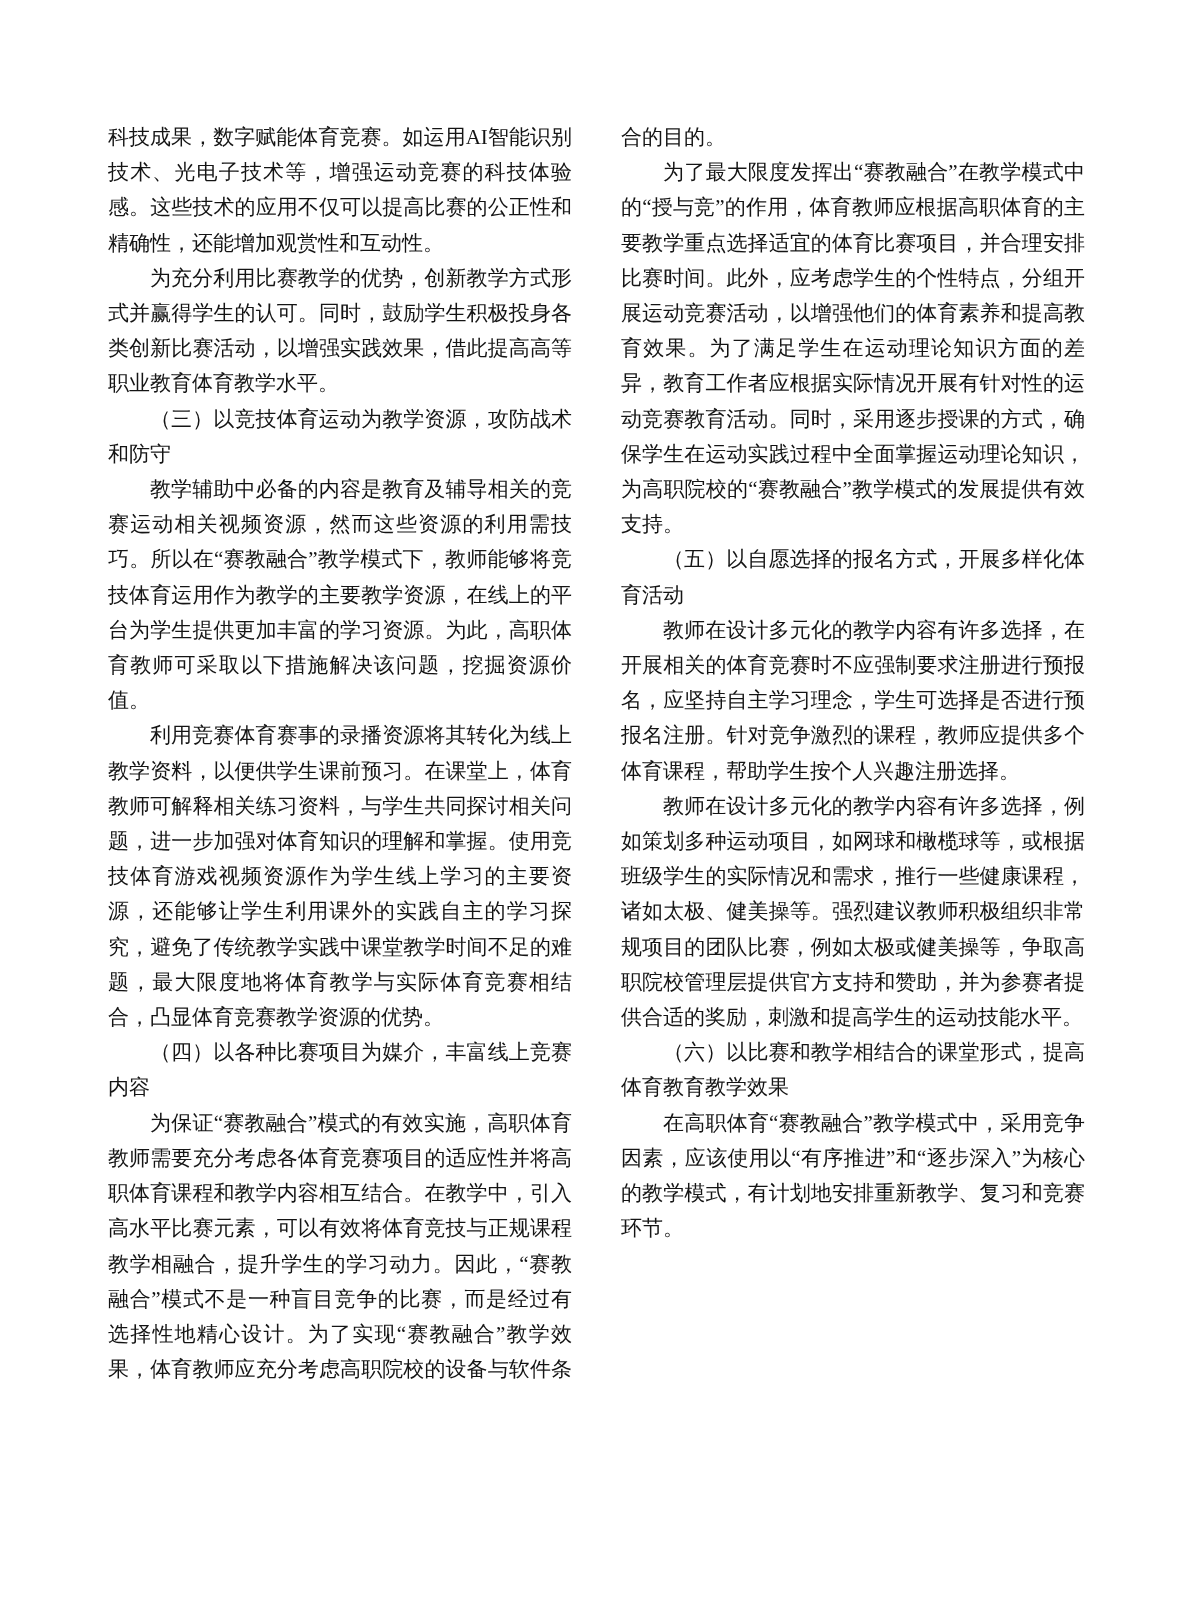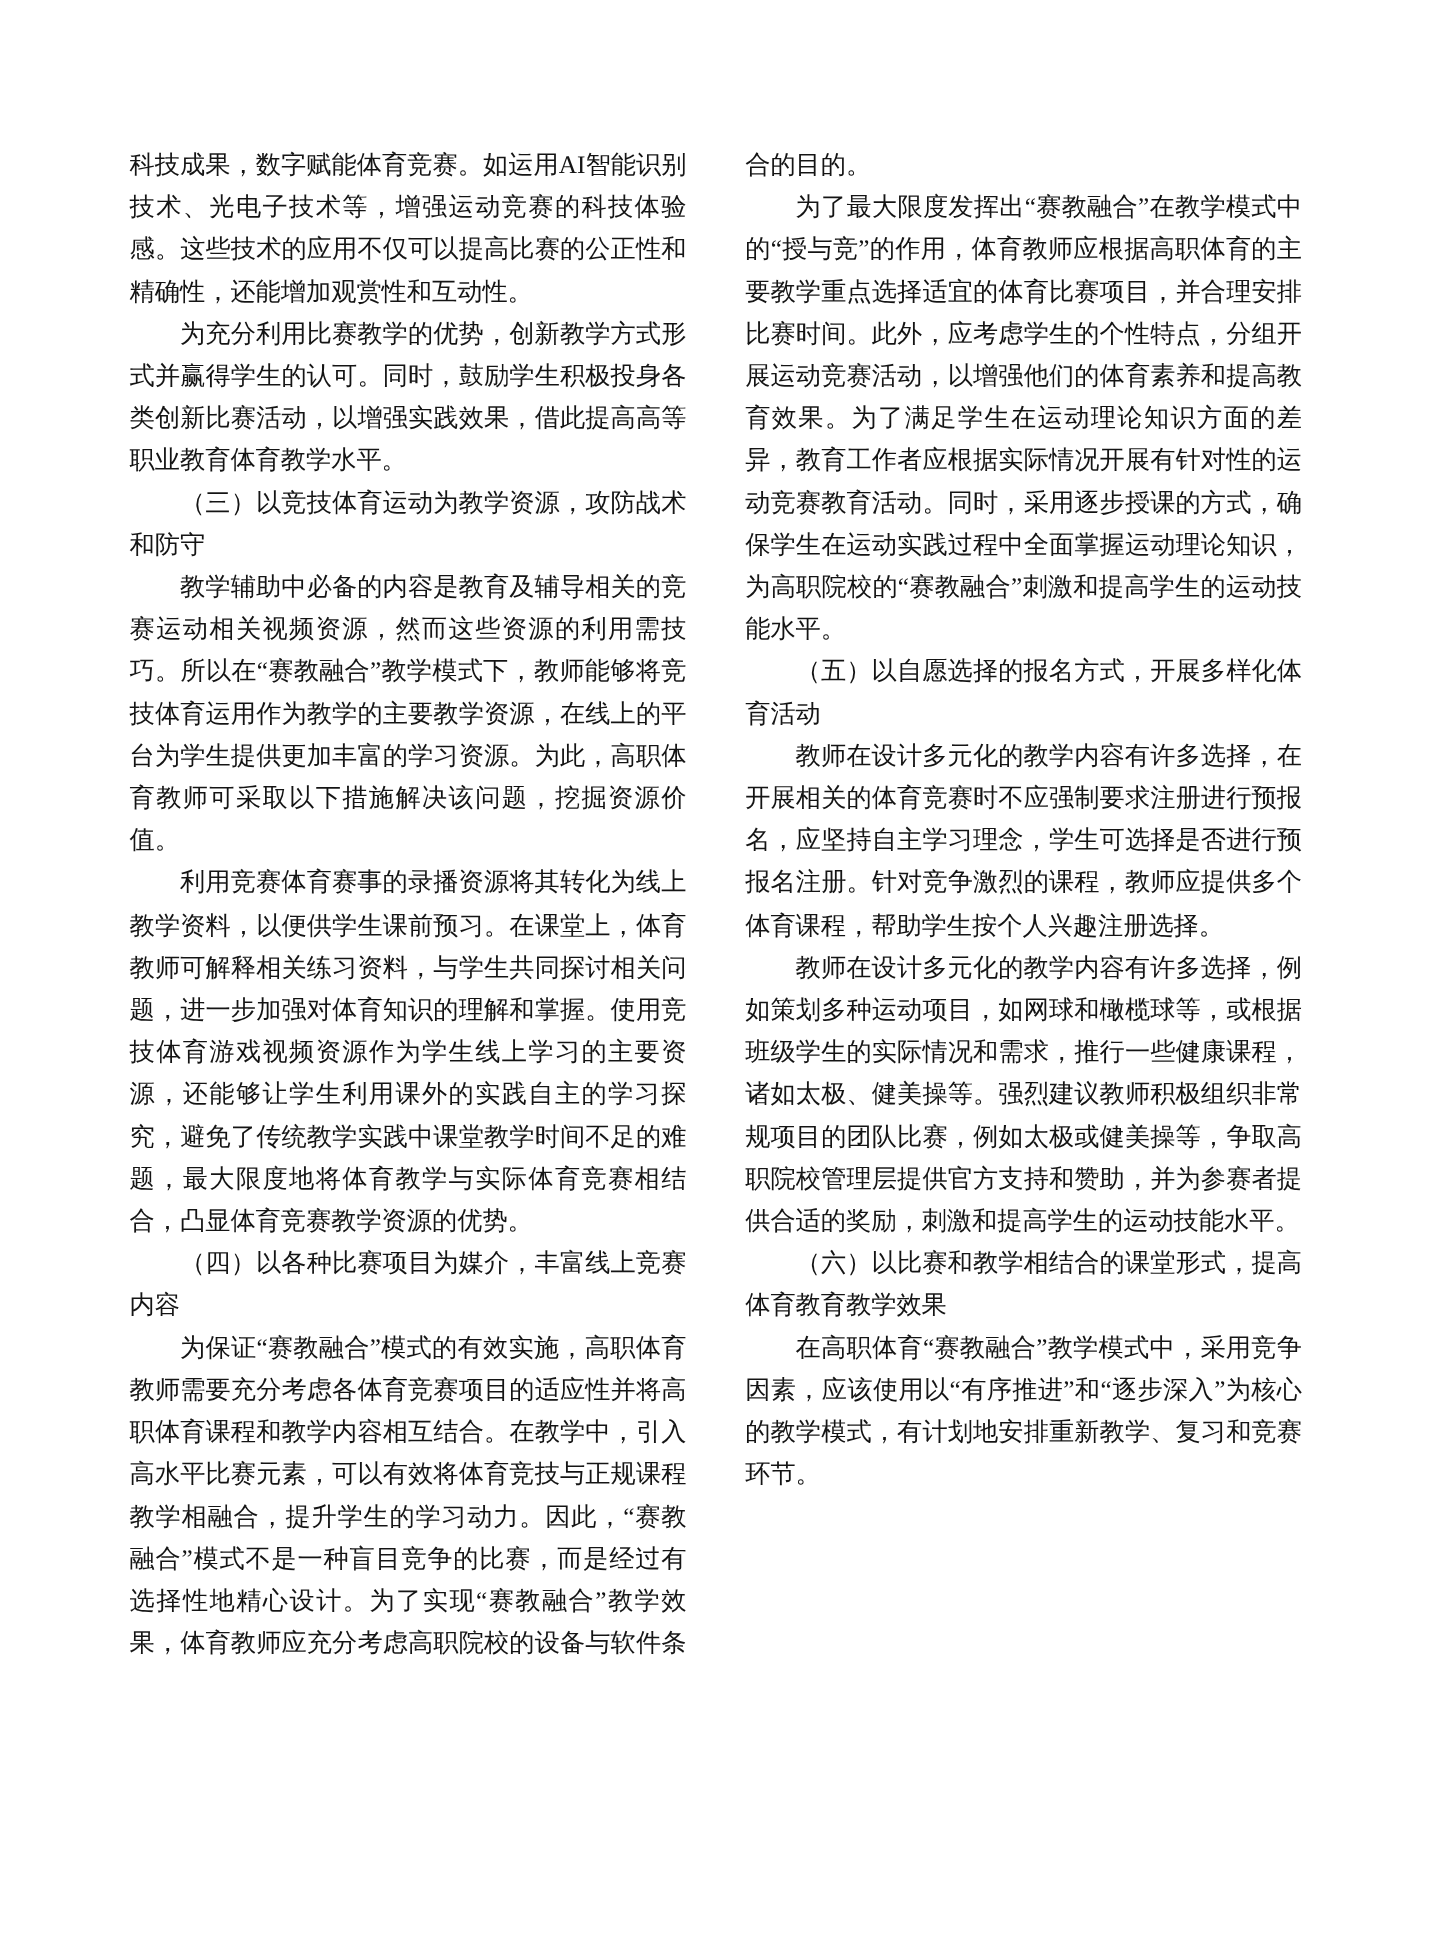--- a/index.html
+++ b/index.html
@@ -61,21 +61,21 @@
       <p>为充分利用比赛教学的优势，创新教学方式形式并赢得学生的认可。同时，鼓励学生积极投身各类创新比赛活动，以增强实践效果，借此提高高等职业教育体育教学水平。</p>
       <p>（三）以竞技体育运动为教学资源，攻防战术和防守</p>
       <p>教学辅助中必备的内容是教育及辅导相关的竞赛运动相关视频资源，然而这些资源的利用需技巧。所以在“赛教融合”教学模式下，教师能够将竞技体育运用作为教学的主要教学资源，在线上的平台为学生提供更加丰富的学习资源。为此，高职体育教师可采取以下措施解决该问题，挖掘资源价值。</p>
       <p>利用竞赛体育赛事的录播资源将其转化为线上教学资料，以便供学生课前预习。在课堂上，体育教师可解释相关练习资料，与学生共同探讨相关问题，进一步加强对体育知识的理解和掌握。使用竞技体育游戏视频资源作为学生线上学习的主要资源，还能够让学生利用课外的实践自主的学习探究，避免了传统教学实践中课堂教学时间不足的难题，最大限度地将体育教学与实际体育竞赛相结合，凸显体育竞赛教学资源的优势。</p>
       <p>（四）以各种比赛项目为媒介，丰富线上竞赛内容</p>
       <p>为保证“赛教融合”模式的有效实施，高职体育教师需要充分考虑各体育竞赛项目的适应性并将高职体育课程和教学内容相互结合。在教学中，引入高水平比赛元素，可以有效将体育竞技与正规课程教学相融合，提升学生的学习动力。因此，“赛教融合”模式不是一种盲目竞争的比赛，而是经过有选择性地精心设计。为了实现“赛教融合”教学效果，体育教师应充分考虑高职院校的设备与软件条件，有机结合赛教活动与教学要素，成为扩展赛教教学内容的合作伙伴。同时，充分发挥“赛教融合”模式的优势，达到整合教学内容与体育竞赛融</p>
     </div>
 
     <div class="col">
       <p class="no-indent">合的目的。</p>
-      <p>为了最大限度发挥出“赛教融合”在教学模式中的“授与竞”的作用，体育教师应根据高职体育的主要教学重点选择适宜的体育比赛项目，并合理安排比赛时间。此外，应考虑学生的个性特点，分组开展运动竞赛活动，以增强他们的体育素养和提高教育效果。为了满足学生在运动理论知识方面的差异，教育工作者应根据实际情况开展有针对性的运动竞赛教育活动。同时，采用逐步授课的方式，确保学生在运动实践过程中全面掌握运动理论知识，为高职院校的“赛教融合”刺激和提高学生的运动技能水平。</p>
+      <p>为了最大限度发挥出“赛教融合”在教学模式中的“授与竞”的作用，体育教师应根据高职体育的主要教学重点选择适宜的体育比赛项目，并合理安排比赛时间。此外，应考虑学生的个性特点，分组开展运动竞赛活动，以增强他们的体育素养和提高教育效果。为了满足学生在运动理论知识方面的差异，教育工作者应根据实际情况开展有针对性的运动竞赛教育活动。同时，采用逐步授课的方式，确保学生在运动实践过程中全面掌握运动理论知识，为高职院校的“赛教融合”教学模式的发展提供有效支持。</p>
       <p>（五）以自愿选择的报名方式，开展多样化体育活动</p>
       <p>教师在设计多元化的教学内容有许多选择，在开展相关的体育竞赛时不应强制要求注册进行预报名，应坚持自主学习理念，学生可选择是否进行预报名注册。针对竞争激烈的课程，教师应提供多个体育课程，帮助学生按个人兴趣注册选择。</p>
       <p>教师在设计多元化的教学内容有许多选择，例如策划多种运动项目，如网球和橄榄球等，或根据班级学生的实际情况和需求，推行一些健康课程，诸如太极、健美操等。强烈建议教师积极组织非常规项目的团队比赛，例如太极或健美操等，争取高职院校管理层提供官方支持和赞助，并为参赛者提供合适的奖励，刺激和提高学生的运动技能水平。</p>
       <p>（六）以比赛和教学相结合的课堂形式，提高体育教育教学效果</p>
       <p>在高职体育“赛教融合”教学模式中，采用竞争因素，应该使用以“有序推进”和“逐步深入”为核心的教学模式，有计划地安排重新教学、复习和竞赛环节。</p>
     </div>
 
   </div>
 
   <div class="page-number">54</div>

